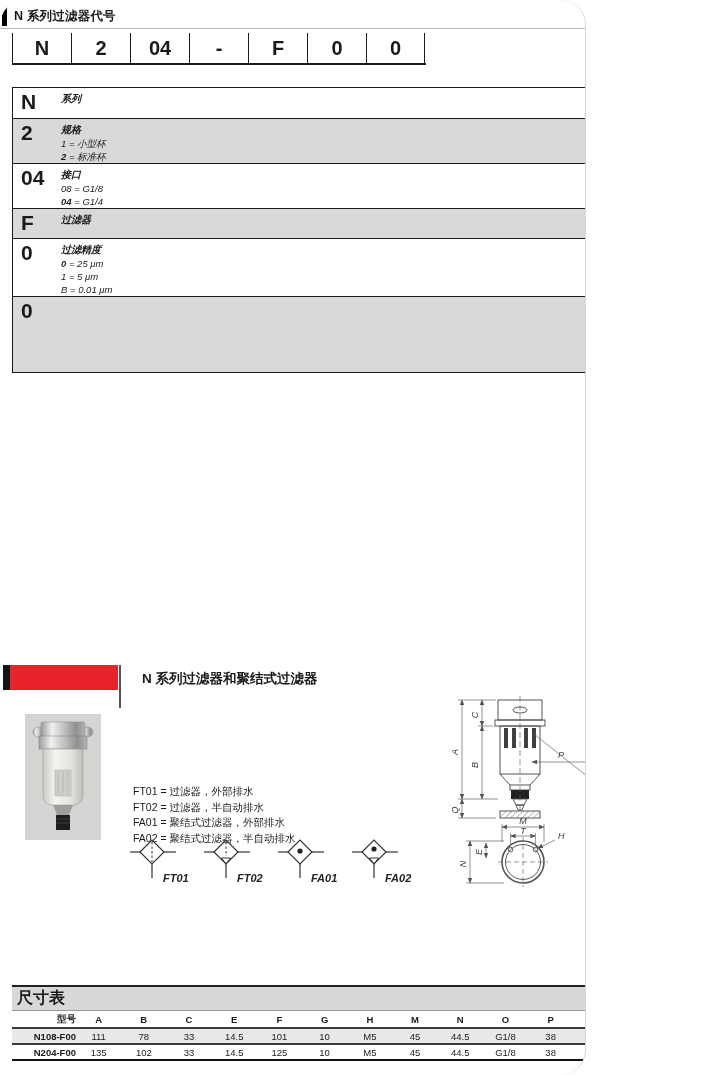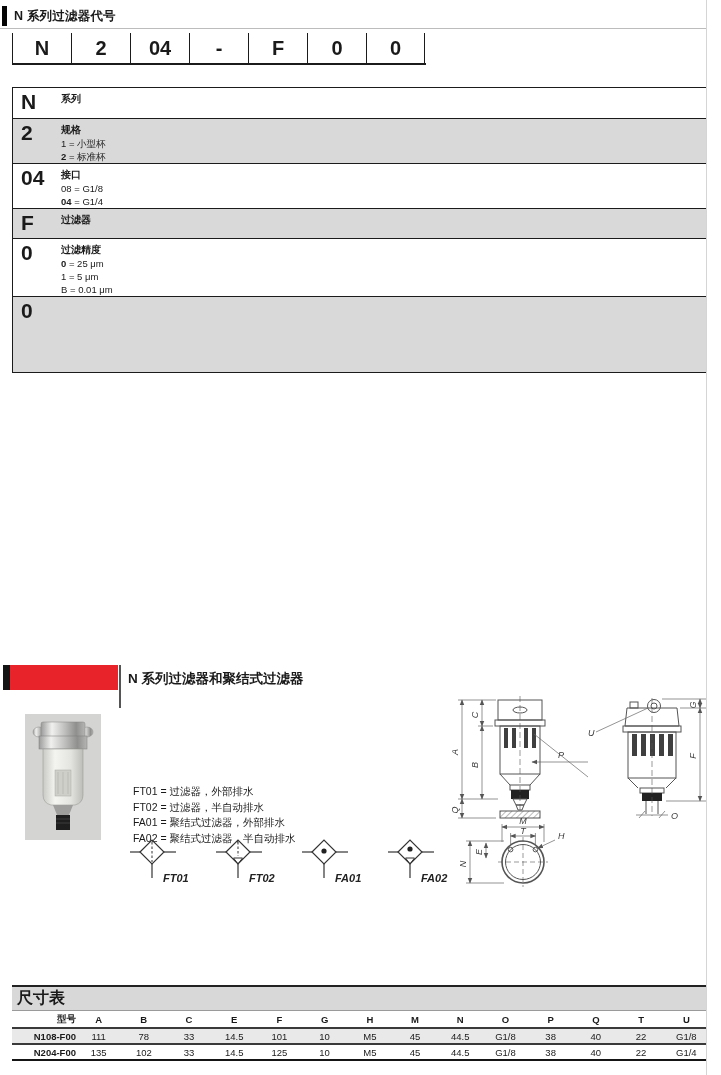--- a/index.html
+++ b/index.html
@@ -1,19 +1,19 @@
 <!DOCTYPE html>
 <html><head>
 <meta charset="utf-8">
 <style>
   * { box-sizing: border-box; margin: 0; padding: 0; }
   html,body { background:#fff; }
   body { font-family:"Liberation Sans","DejaVu Sans",sans-serif; color:#1a1a1a; }
-  .page { position:relative; width:707px; height:1075px; background:#ffffff; overflow:hidden;
-          border-right:1px solid #d5d5d5; }
+  .page { position:relative; width:586px; height:1075px; background:#ffffff; overflow:hidden;
+          border-right:1px solid #d5d5d5;border-radius:25px; }
 
   
   .doc-header { position:absolute; top:6px; left:2px; display:flex; align-items:center; }
   .black-bar { width:5px; height:20px; background:#050505; margin-right:7px; }
   .page-title { font-size:12.5px; font-weight:bold; letter-spacing:.2px; }
   .header-rule { position:absolute; top:28px; left:0; width:721px; height:1px; background:#bcbcbc; }
 
   
   .code-row { position:absolute; top:33px; left:12px; width:414px; display:flex;
               border-bottom:2px solid #1b1b1b; }
@@ -22,41 +22,41 @@
                font-size:20px; font-weight:bold; }
   .code-cell:last-child { border-right:1.5px solid #1b1b1b; }
 
   
   .code-table { position:absolute; top:87px; left:12px; width:697px;
                 border:1.5px solid #1b1b1b; }
   .ct-row { display:flex; border-top:1px solid #1b1b1b; background:#fff; }
   .ct-row:first-child { border-top:none; }
   .ct-row.gray { background:#d9d9d9; }
   .ct-code { width:48px; padding:3px 0 0 8px; font-size:21px; font-weight:bold; line-height:22px; }
-  .ct-desc { padding-top:5px; font-size:9.5px; }
+  .ct-desc { padding-top:5px; font-size:9.5px;font-style:italic; }
   .ct-title { font-weight:bold; font-size:10px; line-height:12px; margin-bottom:1px; }
   .ct-line { line-height:13px; }
   .ct-line .v { font-weight:normal; }
   .ct-line .v.bold { font-weight:bold; }
 
   
   .sec2-black { position:absolute; left:3px; top:665px; width:7px; height:25px; background:#141414; }
   .sec2-red   { position:absolute; left:10px; top:665px; width:108px; height:25px; }
   .sec2-divider { position:absolute; left:119px; top:665px; width:1.5px; height:43px; background:#555; }
-  .sec2-title { position:absolute; left:128px; top:670px; font-size:13.5px; font-weight:bold; }
+  .sec2-title { position:absolute; left:142px; top:670px; font-size:13.5px; font-weight:bold; }
 
   
   .photo { position:absolute; left:25px; top:714px; }
 
   
   .variants { position:absolute; left:133px; top:784px; font-size:10.5px; }
   .variants div { line-height:15.5px; }
 
   
-  .symbols { position:absolute; left:130px; top:836px; display:flex; gap:20px; }
+  .symbols { position:absolute; left:130px; top:836px; display:flex; gap:8px; }
   .sym-label { font-size:11px; font-style:italic; font-weight:bold; fill:#222; }
 
   
   .drawing { position:absolute; left:438px; top:692px; }
   .dim-label { font-size:9px; font-style:italic; fill:#3d3d3d; }
 
   
   .dim-wrap { position:absolute; left:12px; top:985px; width:697px; border-top:2px solid #222; }
   .dim-caption { background:#d8d8d8; font-size:16px; font-weight:bold;
                  padding:1px 0 1px 5px; border-bottom:1px solid #9a9a9a; }

